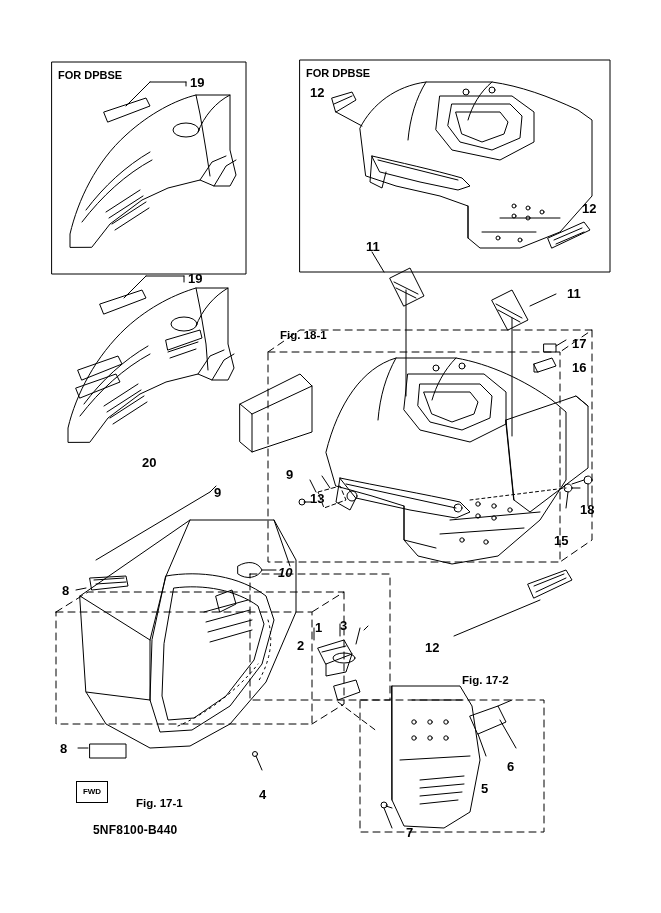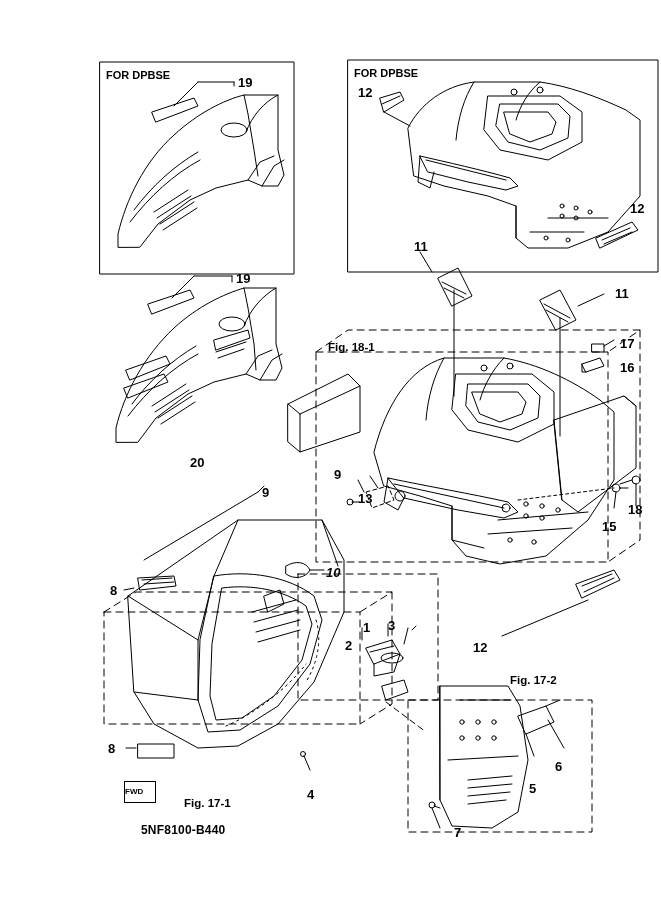--- a/index.html
+++ b/index.html
@@ -14,21 +14,20 @@
     font-family: "Liberation Sans", sans-serif;
     color: #000000;
     overflow: hidden;
   }
   #diagram-root {
     position: absolute;
     left: 0;
     top: 0;
     width: 565px;
     height: 913px;
-    margin-left: 48px;
   }
   svg.art {
     position: absolute;
     left: 0;
     top: 0;
     width: 661px;
     height: 913px;
   }
   .lbl {
     position: absolute;
@@ -54,21 +53,21 @@
     padding-left: 39px;
   }
   .fwd-badge {
     position: absolute;
     width: 30px;
     height: 20px;
     border: 1.2px solid #000;
     background: #fff;
     font-size: 8px;
     font-weight: bold;
-    text-align: left;
+    text-align: center;
     line-height: 20px;
     font-family: "Liberation Sans", sans-serif;
   }
 </style>
 </head>
 <body>
 
 <div id="diagram-root">
 
   <svg class="art" viewBox="0 0 661 913" xmlns="http://www.w3.org/2000/svg">
@@ -321,39 +320,39 @@
 
   <div class="lbl" style="left:366px; top:240px;">11</div>
   <div class="lbl" style="left:567px; top:287px;">11</div>
 
   <div class="lbl" style="left:572px; top:337px;">17</div>
   <div class="lbl" style="left:572px; top:361px;">16</div>
 
   <div class="lbl" style="left:286px; top:468px;">9</div>
   <div class="lbl" style="left:310px; top:492px;">13</div>
 
-  <div class="lbl" style="left:554px; top:520px;">15</div>
+  <div class="lbl" style="left:554px; top:534px;">15</div>
   <div class="lbl" style="left:580px; top:503px;">18</div>
 
   <div class="lbl" style="left:214px; top:486px;">9</div>
   <div class="lbl" style="left:278px; top:566px;font-style:italic;">10</div>
 
   <div class="lbl" style="left:62px; top:584px;">8</div>
   <div class="lbl" style="left:60px; top:742px;">8</div>
 
   <div class="lbl" style="left:315px; top:621px;">1</div>
   <div class="lbl" style="left:297px; top:639px;">2</div>
   <div class="lbl" style="left:340px; top:619px;">3</div>
   <div class="lbl" style="left:259px; top:788px;">4</div>
 
   <div class="lbl" style="left:481px; top:782px;">5</div>
   <div class="lbl" style="left:507px; top:760px;">6</div>
   <div class="lbl" style="left:406px; top:826px;">7</div>
 
-  <div class="lbl fig" style="left:280px; top:342px;">Fig. 18-1</div>
+  <div class="lbl fig" style="left:280px; top:330px;">Fig. 18-1</div>
   <div class="lbl fig" style="left:462px; top:675px;">Fig. 17-2</div>
   <div class="lbl fig" style="left:136px; top:798px;">Fig. 17-1</div>
 
   <div class="fwd-badge" style="left:76px; top:781px;">FWD</div>
 
   <div class="lbl partno" style="left:54px; top:824px;">5NF8100-B440</div>
 
 </div>
 
 </body></html>

